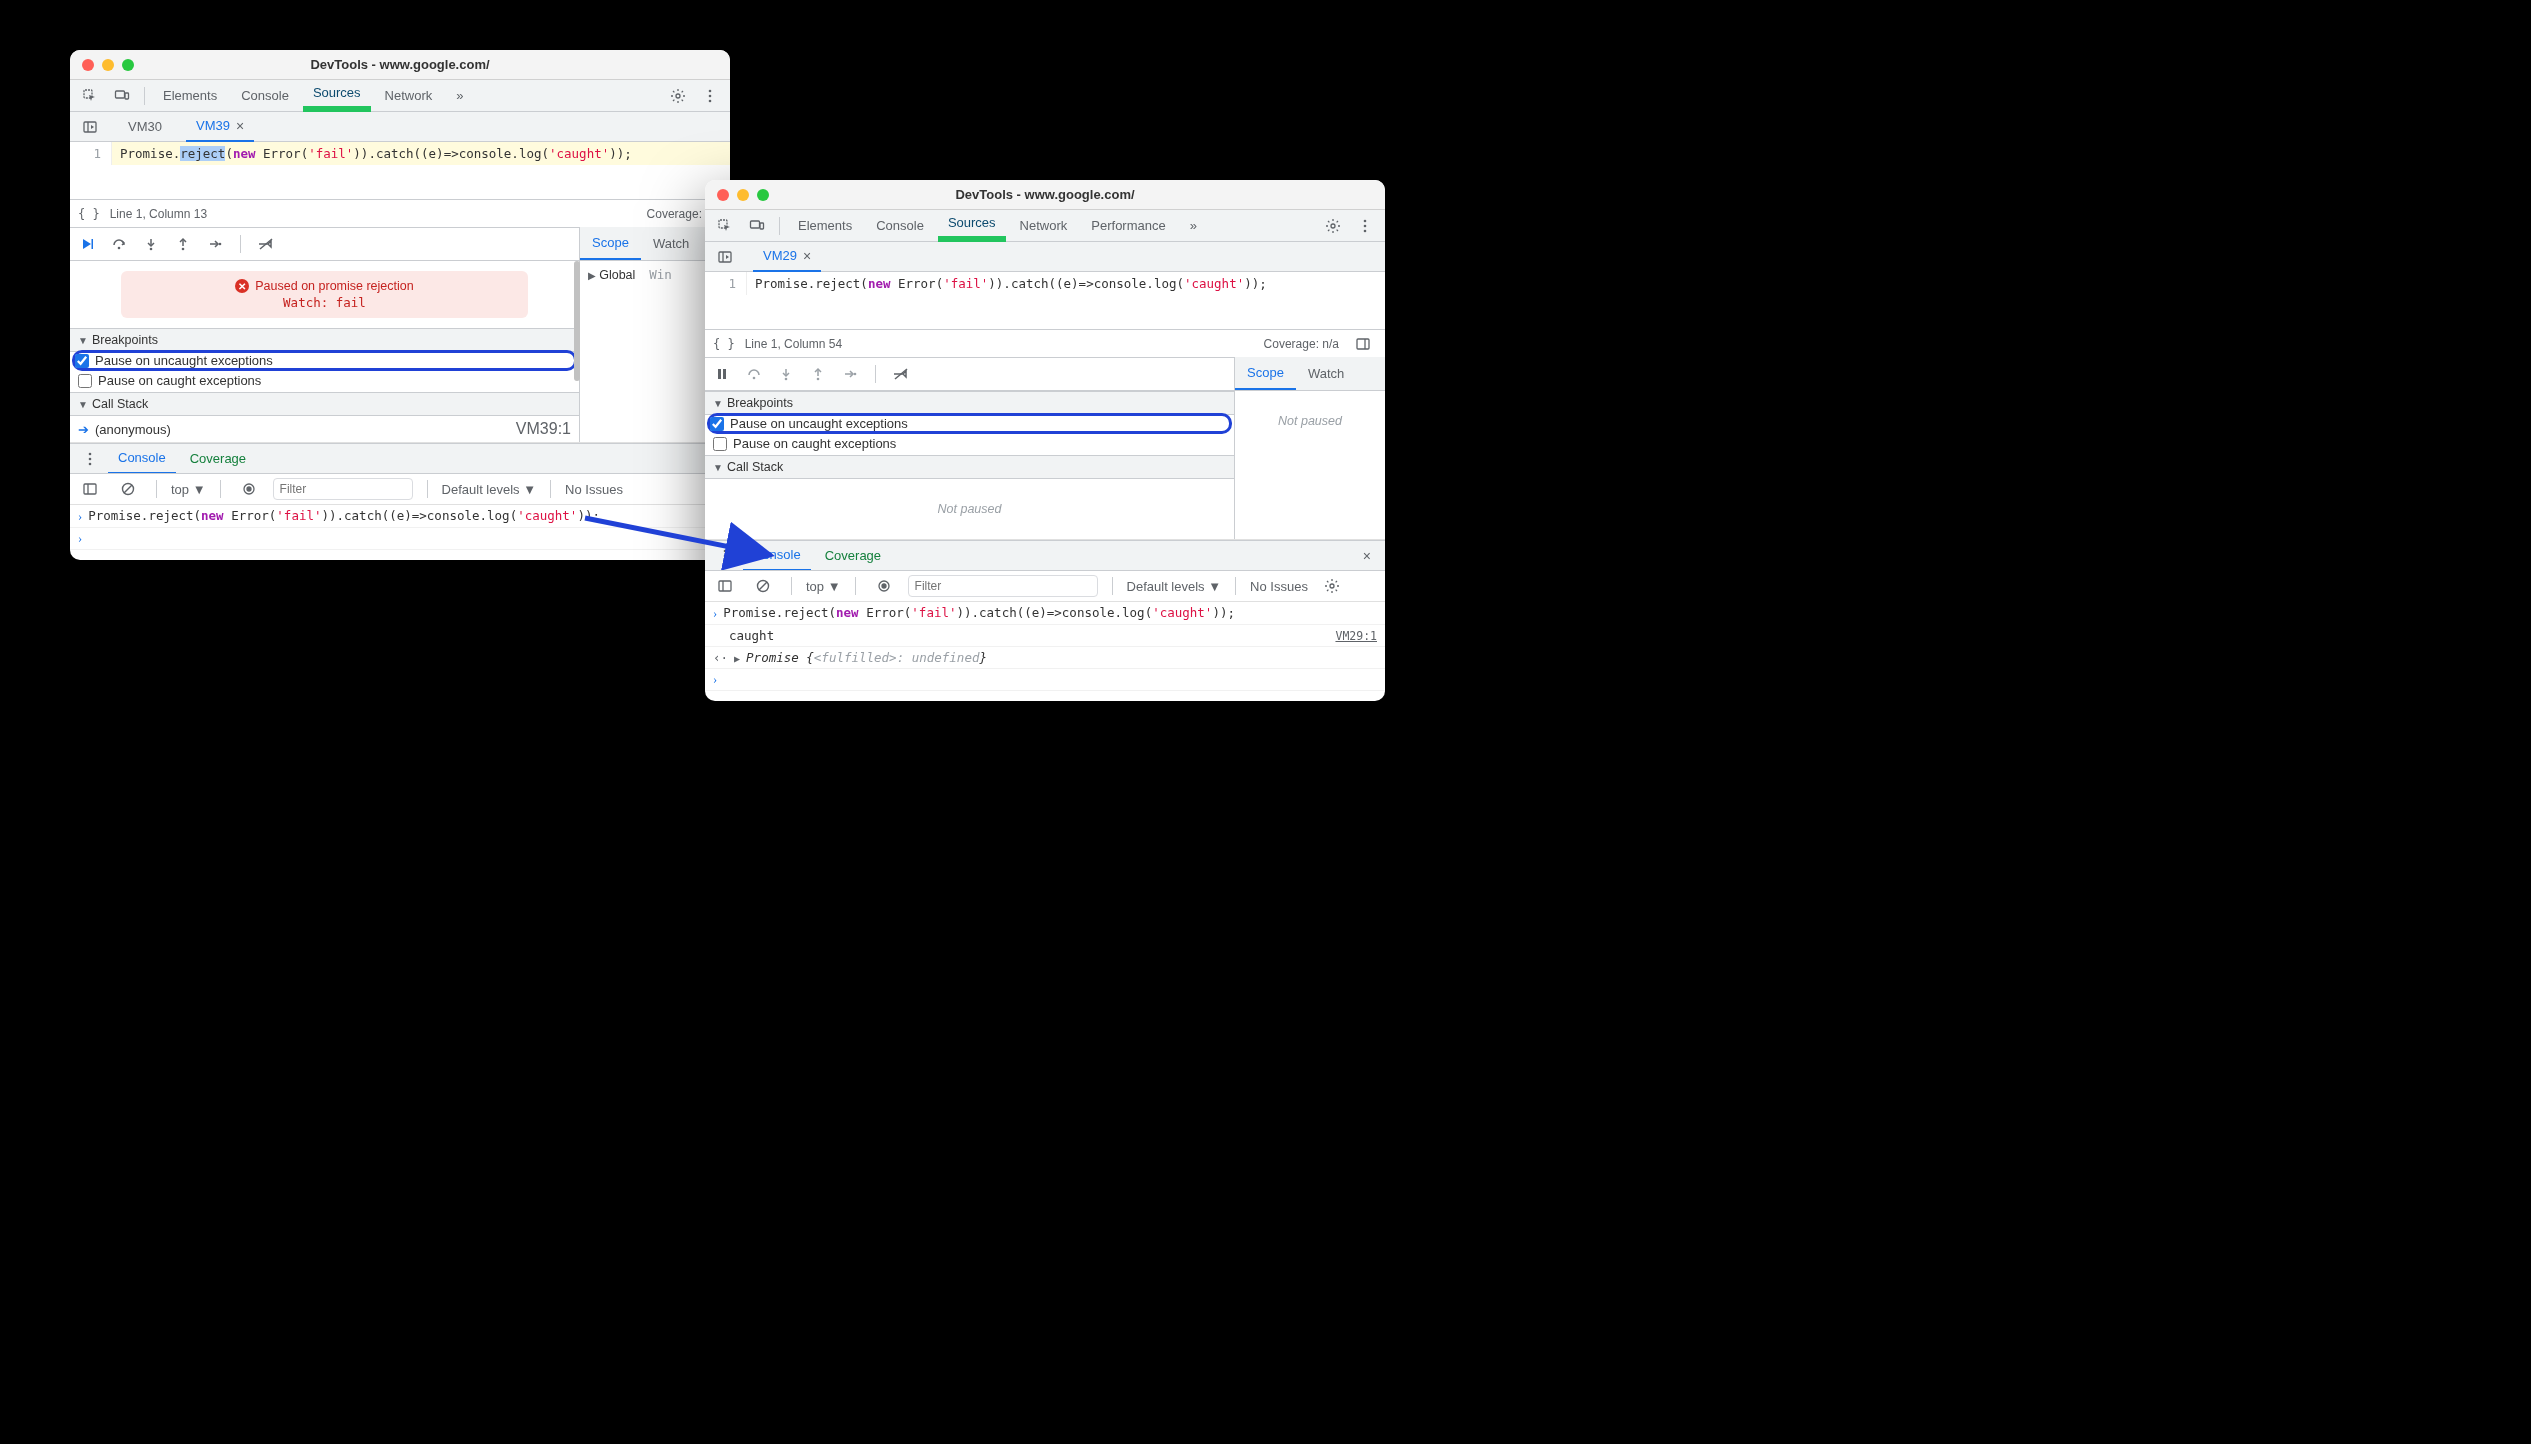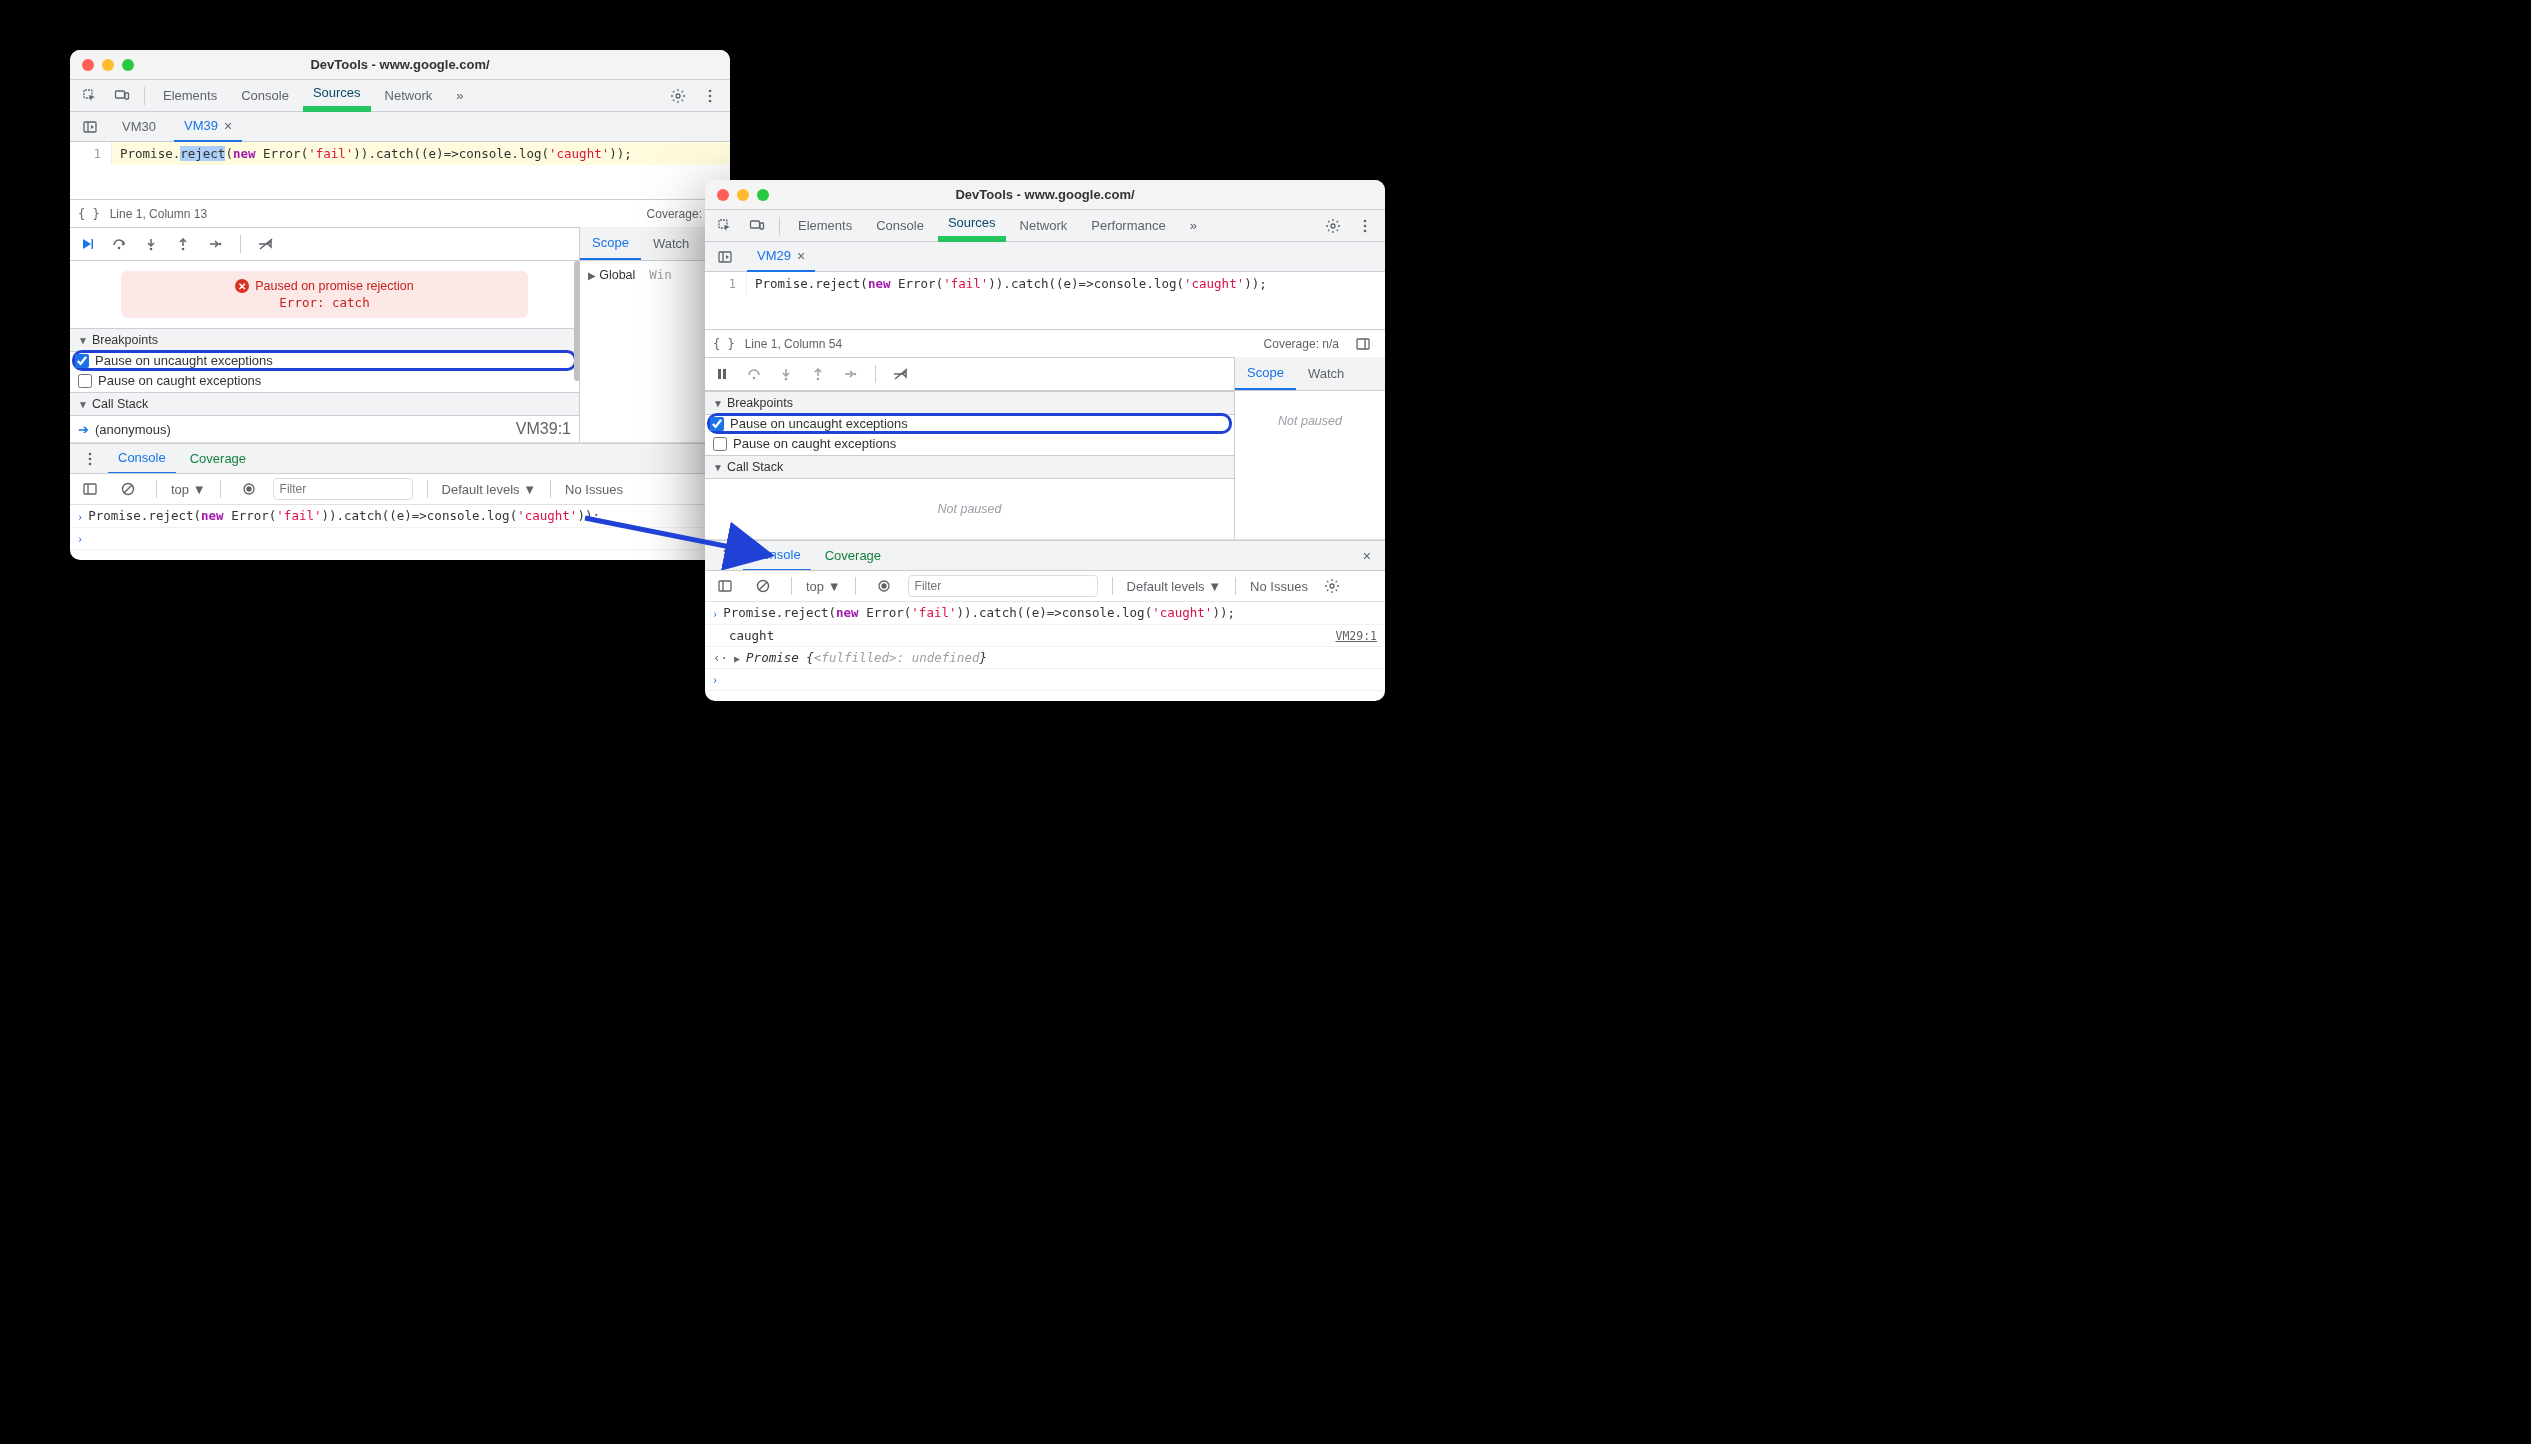--- a/index.html
+++ b/index.html
@@ -74,21 +74,21 @@
     border-bottom: 6px solid #22c55e;
   }
   .spacer { flex: 1; }
   .subtabs {
     height: 30px;
     background: #f1f3f4;
     border-bottom: 1px solid #cacdd1;
     display: flex;
     align-items: center;
     padding: 0 6px;
-    gap: 8px;
+    gap: 14px;
   }
   .file-tab {
     padding: 0 10px;
     height: 30px;
     display: flex;
     align-items: center;
     gap: 6px;
     color: #5f6368;
     font-size: 13px;
   }
@@ -412,21 +412,21 @@
               <line x1="3" y1="13" x2="15" y2="3"></line>
             </svg>
         </div>
       </div>
 
       <div class="pause-box">
         <div class="title">
           <span class="err-circle">✕</span>
           <span>Paused on promise rejection</span>
         </div>
-        <div class="detail">Error: catch</div>
+        <div class="detail">Watch: fail</div>
       </div>
 
       <div class="section-header">
         <span class="disclosure">▼</span>
         <span>Breakpoints</span>
       </div>
       <div class="check-row highlight-ring">
         <input type="checkbox" checked="" style="">
         <span>Pause on uncaught exceptions</span>
       </div>

